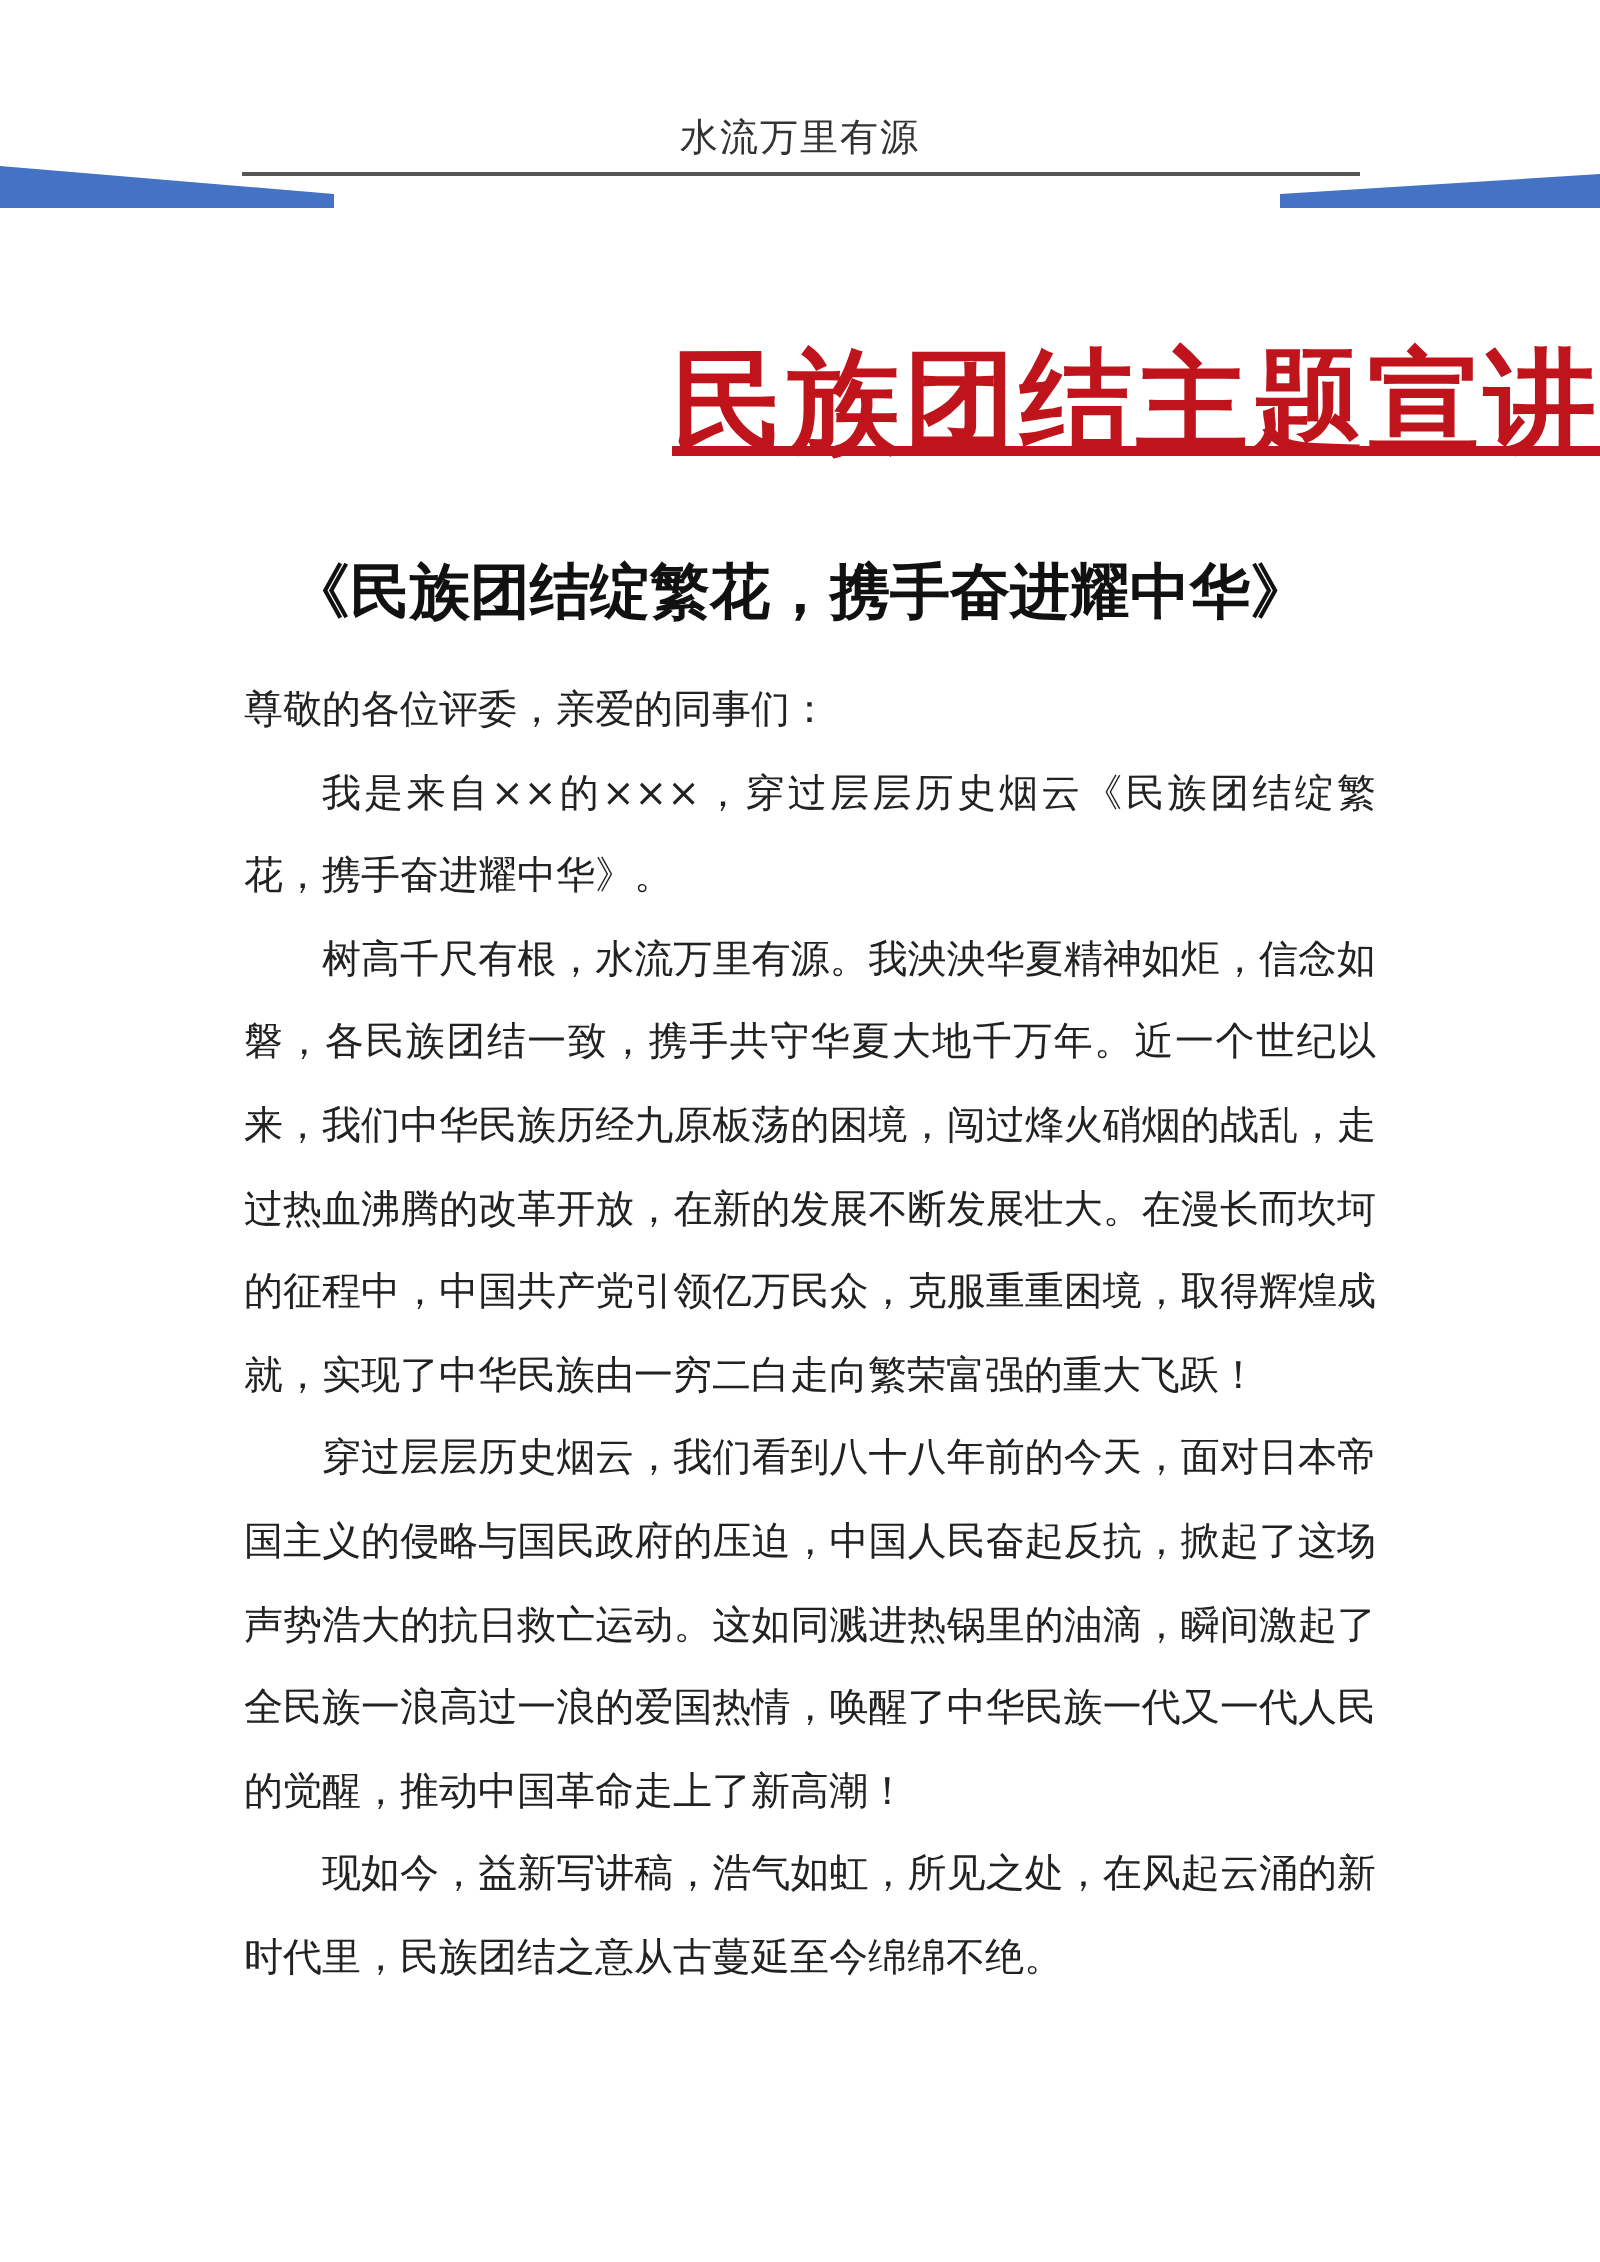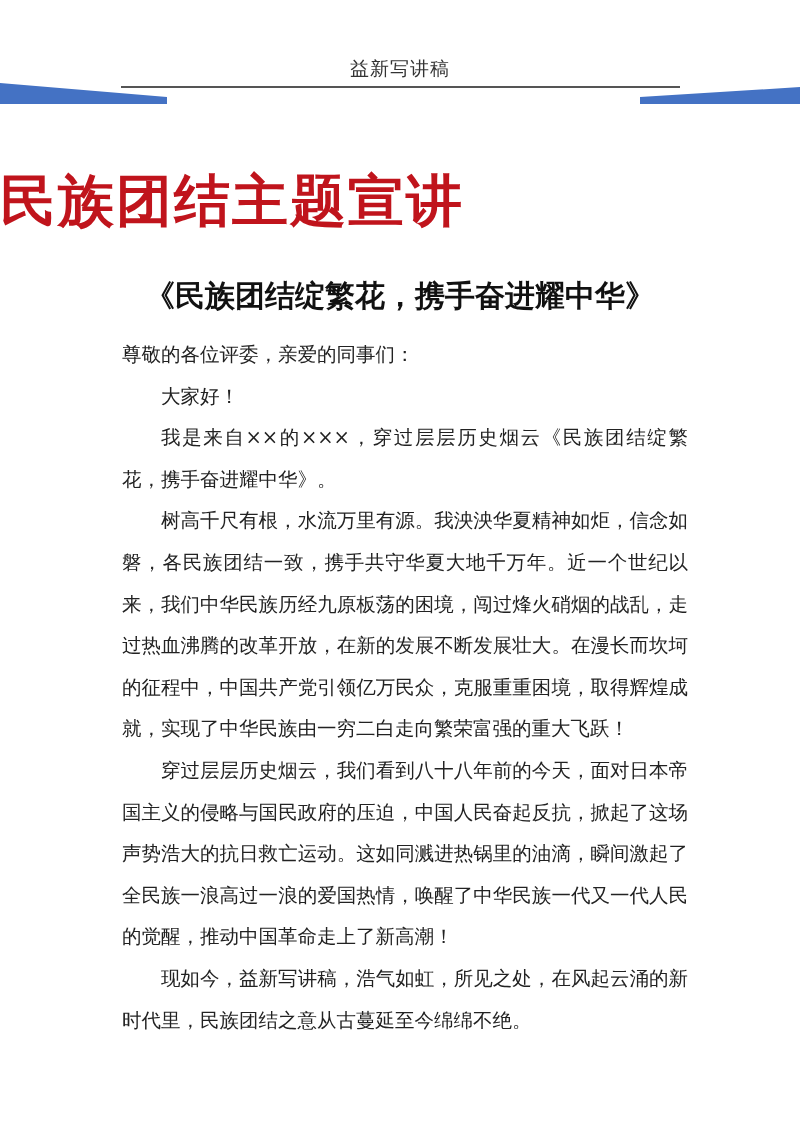--- a/index.html
+++ b/index.html
@@ -4,49 +4,48 @@
   <style>
     html, body { margin: 0; padding: 0; background: #ffffff; }
     body { width: 800px; height: 1131px; position: relative; overflow: hidden;
            font-family: "DejaVu Serif", "Liberation Serif", serif; color: #1a1a1a; }
     .header { position: absolute; left: 0; top: 0; width: 800px; height: 110px; }
     .header-title { position: absolute; left: 0; width: 800px; top: 56px; text-align: center;
                     font-size: 19px; color: #333333; letter-spacing: 1px;
                     font-family: "DejaVu Sans", "Liberation Sans", sans-serif; font-weight: 300; }
     .header-rule { position: absolute; left: 121px; top: 86px; width: 559px; height: 2px; background: #555555; }
     .wedge { position: absolute; top: 80px; }
-    .main-title { position: absolute; left: 0; width: 800px; top: 164px; text-align: left;
+    .main-title { position: absolute; left: 0; width: 800px; top: 164px; text-align: right;
                   font-size: 56px; font-weight: bold; color: #c0141c; letter-spacing: 2px;
-                  font-family: "DejaVu Serif", "Liberation Serif", serif; }
+                  font-family: "DejaVu Serif", "Liberation Serif", serif; text-decoration: underline; }
     .subtitle { position: absolute; left: 0; width: 800px; top: 276px; text-align: center;
                 font-size: 30px; font-weight: bold; color: #111111;
                 font-family: "DejaVu Sans", "Liberation Sans", sans-serif; }
     .body-text { position: absolute; left: 122px; top: 334px; width: 566px;
                  font-size: 19.5px; line-height: 41.6px; color: #222222; }
     .body-text p { margin: 0; text-align: justify; text-align-last: left; }
     .body-text p.indent { text-indent: 39px; }
   </style>
 </head>
 <body>
 
 <div class="header">
   <svg class="wedge" style="left:0;" width="170" height="24" viewBox="0 0 170 24">
     <polygon points="0,3 167,17 167,24 0,24" fill="#4472c4"></polygon>
   </svg>
   <div class="header-rule"></div>
   <svg class="wedge" style="left:640px;" width="160" height="24" viewBox="0 0 160 24">
     <polygon points="0,17 160,7 160,24 0,24" fill="#4472c4"></polygon>
   </svg>
-  <div class="header-title">益新写讲稿</div>
+  <div class="header-title">水流万里有源</div>
 </div>
 
 <h1 class="main-title" style="margin:0;">民族团结主题宣讲</h1>
 
 <h2 class="subtitle" style="margin:0;font-family:Liberation Serif, serif;">《民族团结绽繁花，携手奋进耀中华》</h2>
 
 <div class="body-text">
   <p>尊敬的各位评委，亲爱的同事们：</p>
-  <p class="indent">大家好！</p>
   <p class="indent">我是来自××的×××，穿过层层历史烟云《民族团结绽繁花，携手奋进耀中华》。</p>
   <p class="indent">树高千尺有根，水流万里有源。我泱泱华夏精神如炬，信念如磐，各民族团结一致，携手共守华夏大地千万年。近一个世纪以来，我们中华民族历经九原板荡的困境，闯过烽火硝烟的战乱，走过热血沸腾的改革开放，在新的发展不断发展壮大。在漫长而坎坷的征程中，中国共产党引领亿万民众，克服重重困境，取得辉煌成就，实现了中华民族由一穷二白走向繁荣富强的重大飞跃！</p>
   <p class="indent">穿过层层历史烟云，我们看到八十八年前的今天，面对日本帝国主义的侵略与国民政府的压迫，中国人民奋起反抗，掀起了这场声势浩大的抗日救亡运动。这如同溅进热锅里的油滴，瞬间激起了全民族一浪高过一浪的爱国热情，唤醒了中华民族一代又一代人民的觉醒，推动中国革命走上了新高潮！</p>
   <p class="indent">现如今，益新写讲稿，浩气如虹，所见之处，在风起云涌的新时代里，民族团结之意从古蔓延至今绵绵不绝。</p>
 </div>
 
 </body></html>

